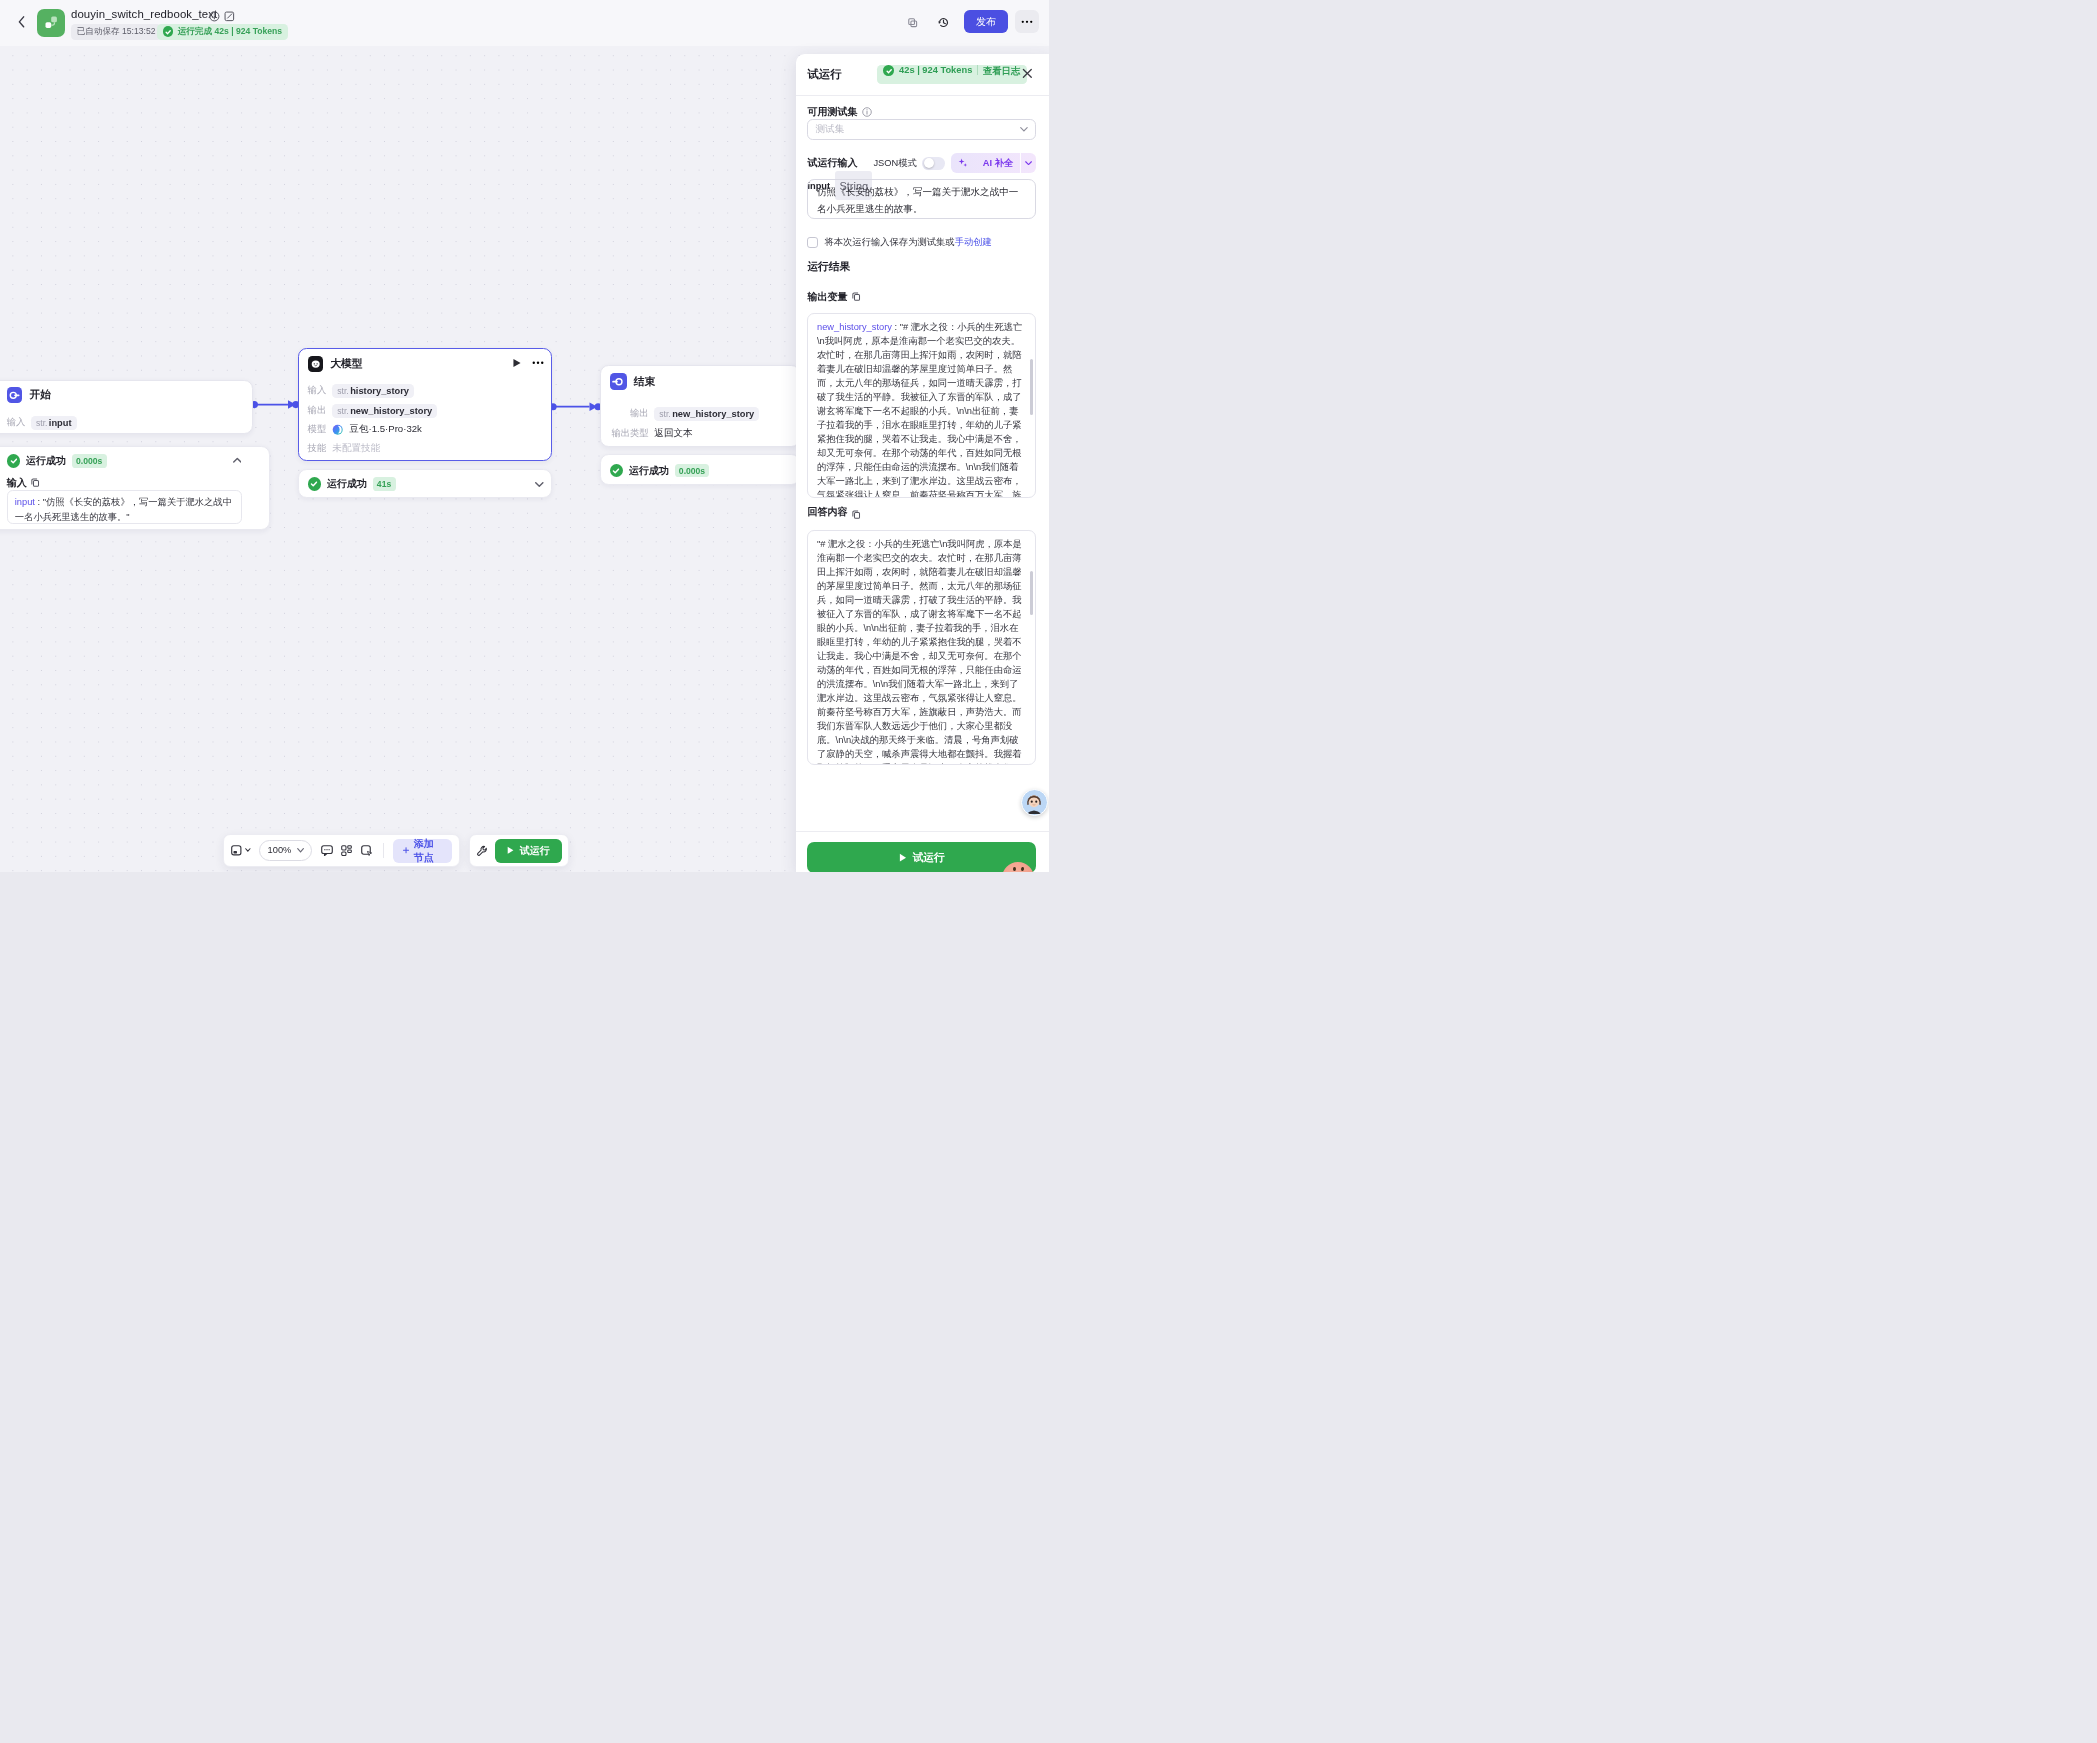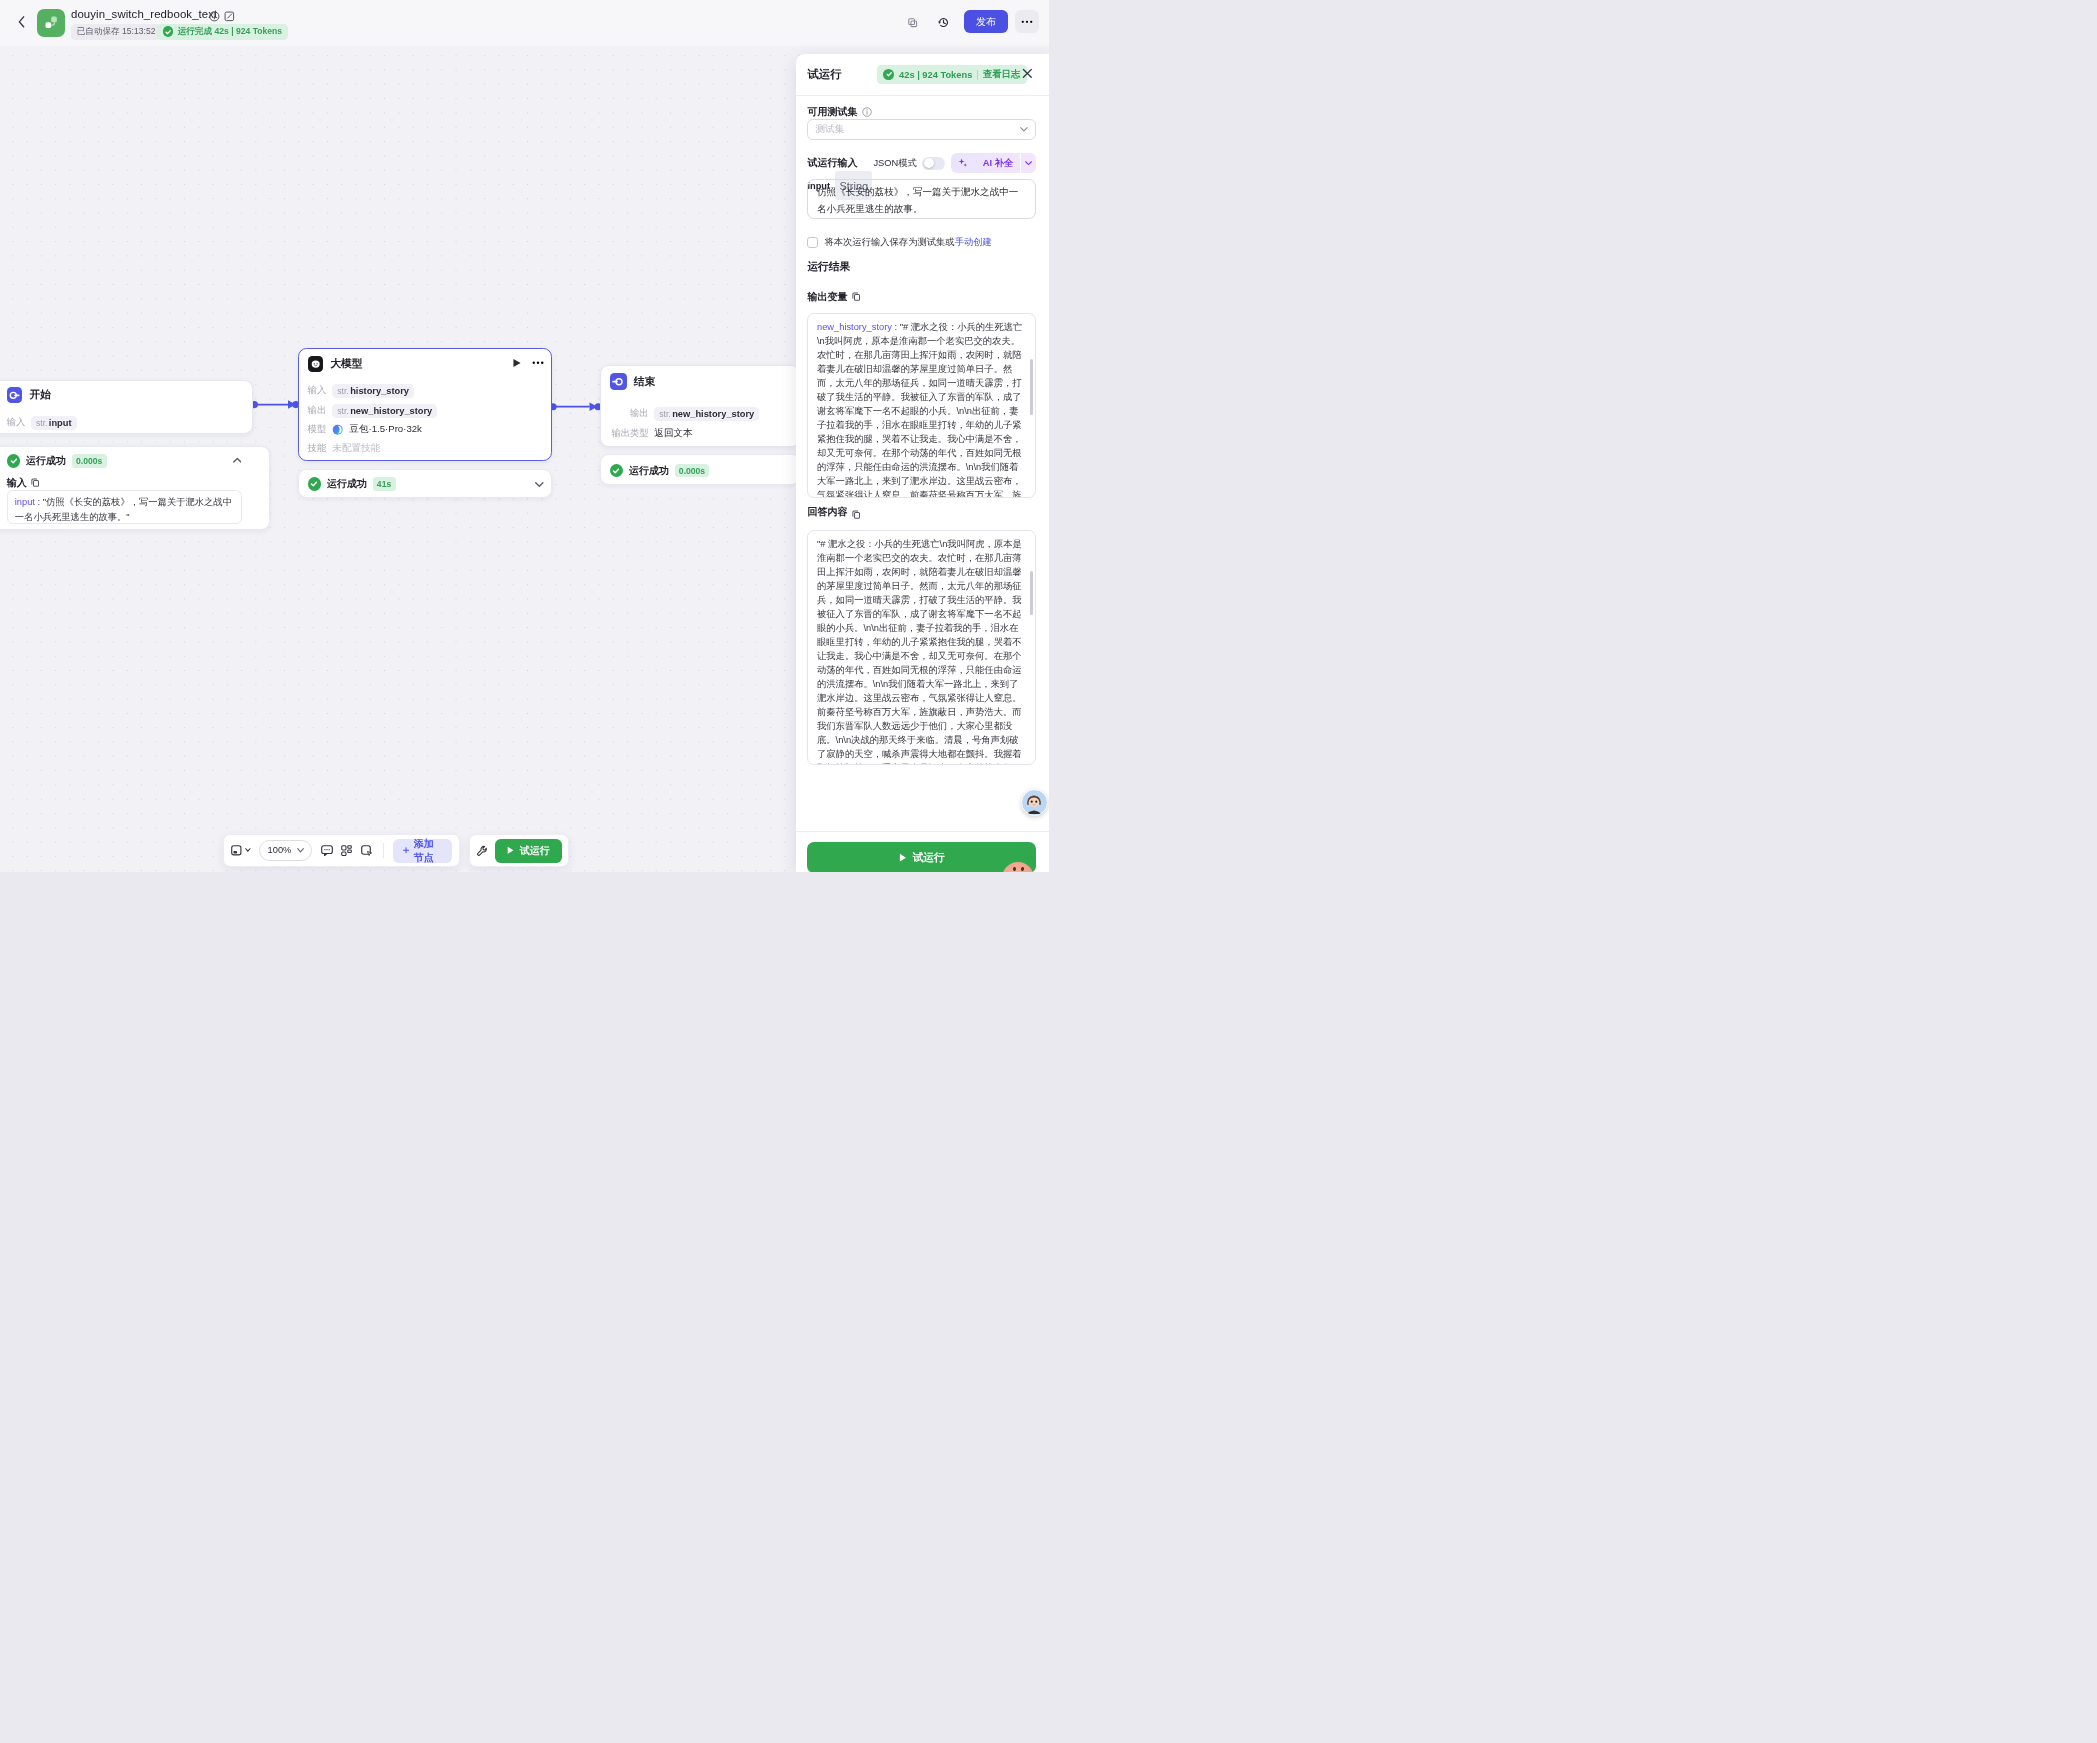--- a/index.html
+++ b/index.html
@@ -47,21 +47,21 @@
   .tbar { position:absolute; background:#fff; border:0.7px solid #ececf2; border-radius:7.1px; box-shadow:0 2.9px 10px rgba(40,40,80,.08); display:flex; align-items:center; z-index:20; }
   .tb-ico { display:flex; align-items:center; justify-content:center; color:#33333c; cursor:pointer; }
   .zoomctl { display:flex; align-items:center; gap:5.7px; border:0.7px solid #dcdce4; border-radius:11.4px; height:21.4px; padding:0 7.1px; font-size:9.3px; color:#2d2d36; cursor:pointer; }
   .addnode { display:flex; align-items:center; gap:4.3px; height:24px; padding:0 10px; background:#e4e4fb; border-radius:5.7px; color:#4d53e8; font-size:10px; font-weight:600; cursor:pointer; }
   .greenbtn { display:flex; align-items:center; justify-content:center; gap:5.7px; background:#2fa84e; color:#fff; border-radius:5.7px; font-size:10px; font-weight:600; cursor:pointer; }
   .vdiv { width:0.7px; height:15.7px; background:#e7e7ed; margin:0 7.1px; }
   
   .panel { position:absolute; left:796px; top:54px; width:253px; height:818px; background:#fff; border-radius:8.6px 0 0 0; box-shadow:0 4.3px 17px rgba(40,40,80,.12); z-index:40; }
   .p-header { position:absolute; left:0; top:0; width:100%; height:42px; border-bottom:0.7px solid #ececf1; }
   .p-title { position:absolute; left:11.4px; top:13px; font-size:11.4px; font-weight:700; color:#1d1d26; }
-  .p-pill { position:absolute; left:81px; top:11.4px; height:18.6px; display:flex; align-items:center; gap:5px; background:#d8f1e0; border-radius:4.3px; padding:0 6.4px; font-size:9.3px; color:#2f9e55; font-weight:600; cursor:pointer; }
+  .p-pill { position:absolute; left:81px; top:11.4px; height:18.6px; display:flex; gap:5px; background:#d8f1e0; border-radius:4.3px; padding:0 6.4px; font-size:9.3px; color:#2f9e55; font-weight:600; cursor:pointer; }
   .p-pill .sep { width:0.7px; height:10px; background:#aedcbd; }
   .p-close { position:absolute; left:226px; top:13.6px; color:#3a3a42; cursor:pointer; }
   .sec-label { font-size:10px; font-weight:700; color:#23232b;font-family:Liberation Mono, monospace; }
   .p-select { position:absolute; left:11.4px; top:65px; width:229px; height:21.4px; border:0.7px solid #d9d9e3; border-radius:5.7px; display:flex; align-items:center; justify-content:space-between; padding:0 7.1px; cursor:pointer; }
   .p-select .ph { font-size:9.6px; color:#b9b9c5; }
   .toggle { position:relative; width:23px; height:13px; border-radius:6.4px; background:#e8e8f4; cursor:pointer; flex:0 0 auto; }
   .toggle .knob { position:absolute; left:1.4px; top:1.4px; width:10px; height:10px; border-radius:50%; background:#fff; box-shadow:0 0.7px 2.1px rgba(0,0,0,.25); }
   .aibtn { display:flex; align-items:stretch; height:20px; border-radius:5.7px; overflow:hidden; background:linear-gradient(90deg,#eae4fb,#f3e6fc); color:#7c3aed; font-size:9.3px; font-weight:700; cursor:pointer; }
   .aibtn .main { display:flex; align-items:center; gap:16px; padding:0 6.4px; }
   .aibtn .drop { display:flex; align-items:center; padding:0 4.3px; border-left:0.7px solid rgba(255,255,255,.9); }

